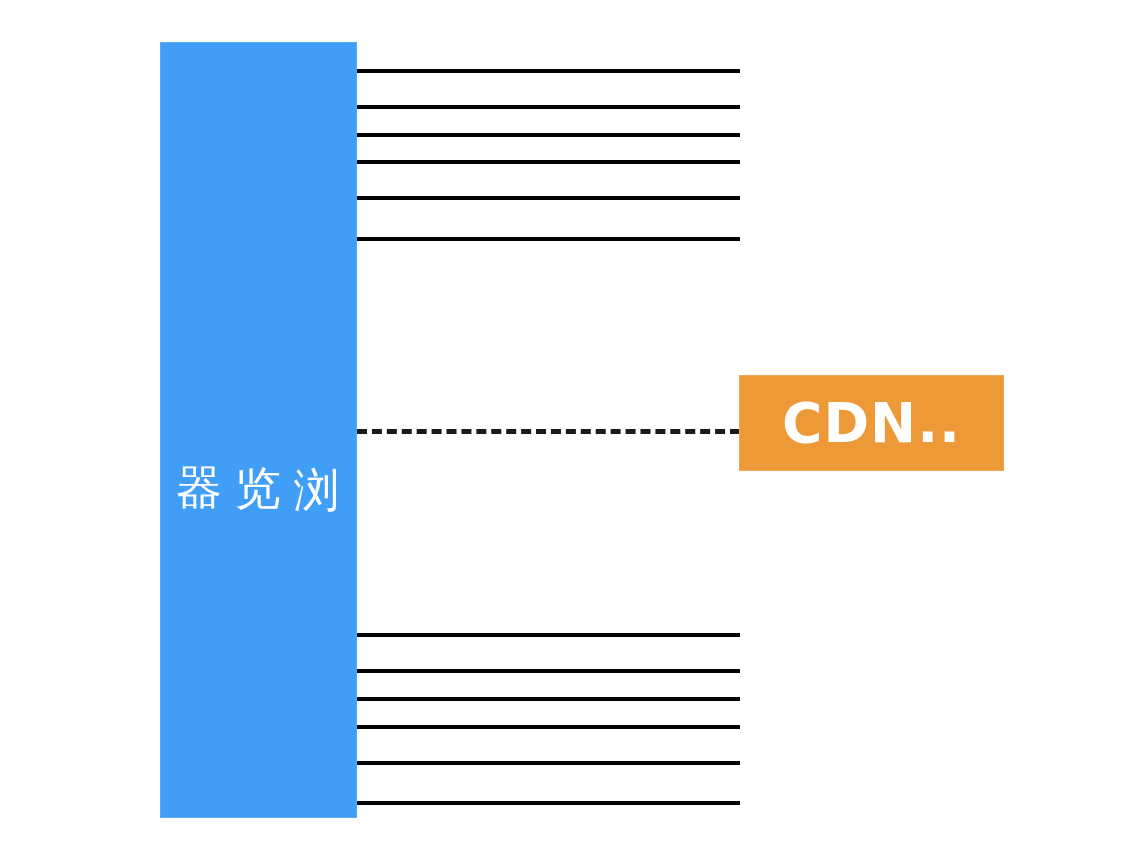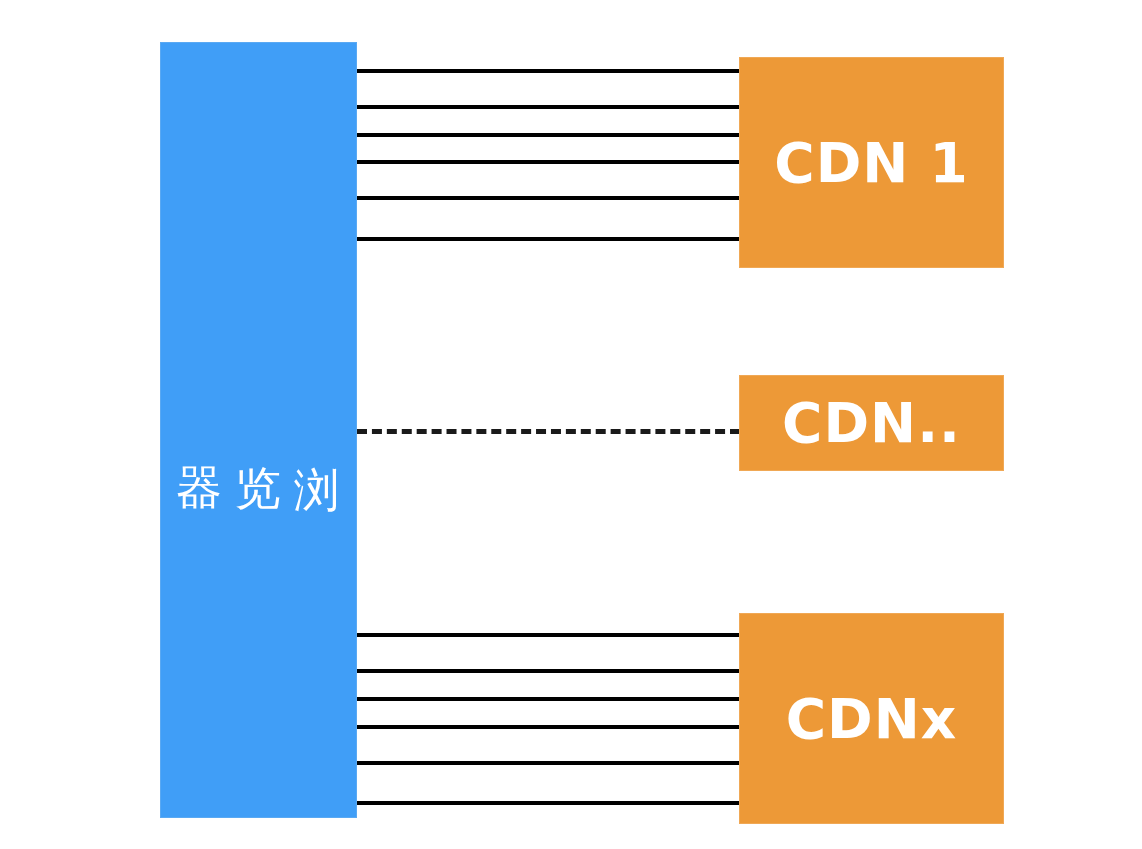--- a/index.html
+++ b/index.html
@@ -124,25 +124,19 @@
 
   <div id="lines-cdnx">
       <div class="conn-line" style="top: 633px; background: rgb(0, 0, 0);"></div>
       <div class="conn-line" style="top: 669px; background: rgb(0, 0, 0);"></div>
       <div class="conn-line" style="top: 697px; background: rgb(0, 0, 0);"></div>
       <div class="conn-line" style="top: 725px; background: rgb(0, 0, 0);"></div>
       <div class="conn-line" style="top: 761px; background: rgb(0, 0, 0);"></div>
       <div class="conn-line" style="top: 801px; background: rgb(0, 0, 0);"></div>
     </div>
 
-  <div class="cdn-box" id="cdn-1">
-    <span class="cdn-label">CDN 1</span>
-  </div>
 
   <div class="cdn-box" id="cdn-mid">
     <span class="cdn-label">CDN..</span>
   </div>
 
-  <div class="cdn-box" id="cdn-x">
-    <span class="cdn-label">CDNx</span>
-  </div>
 
 </div>
 
 </body></html>

